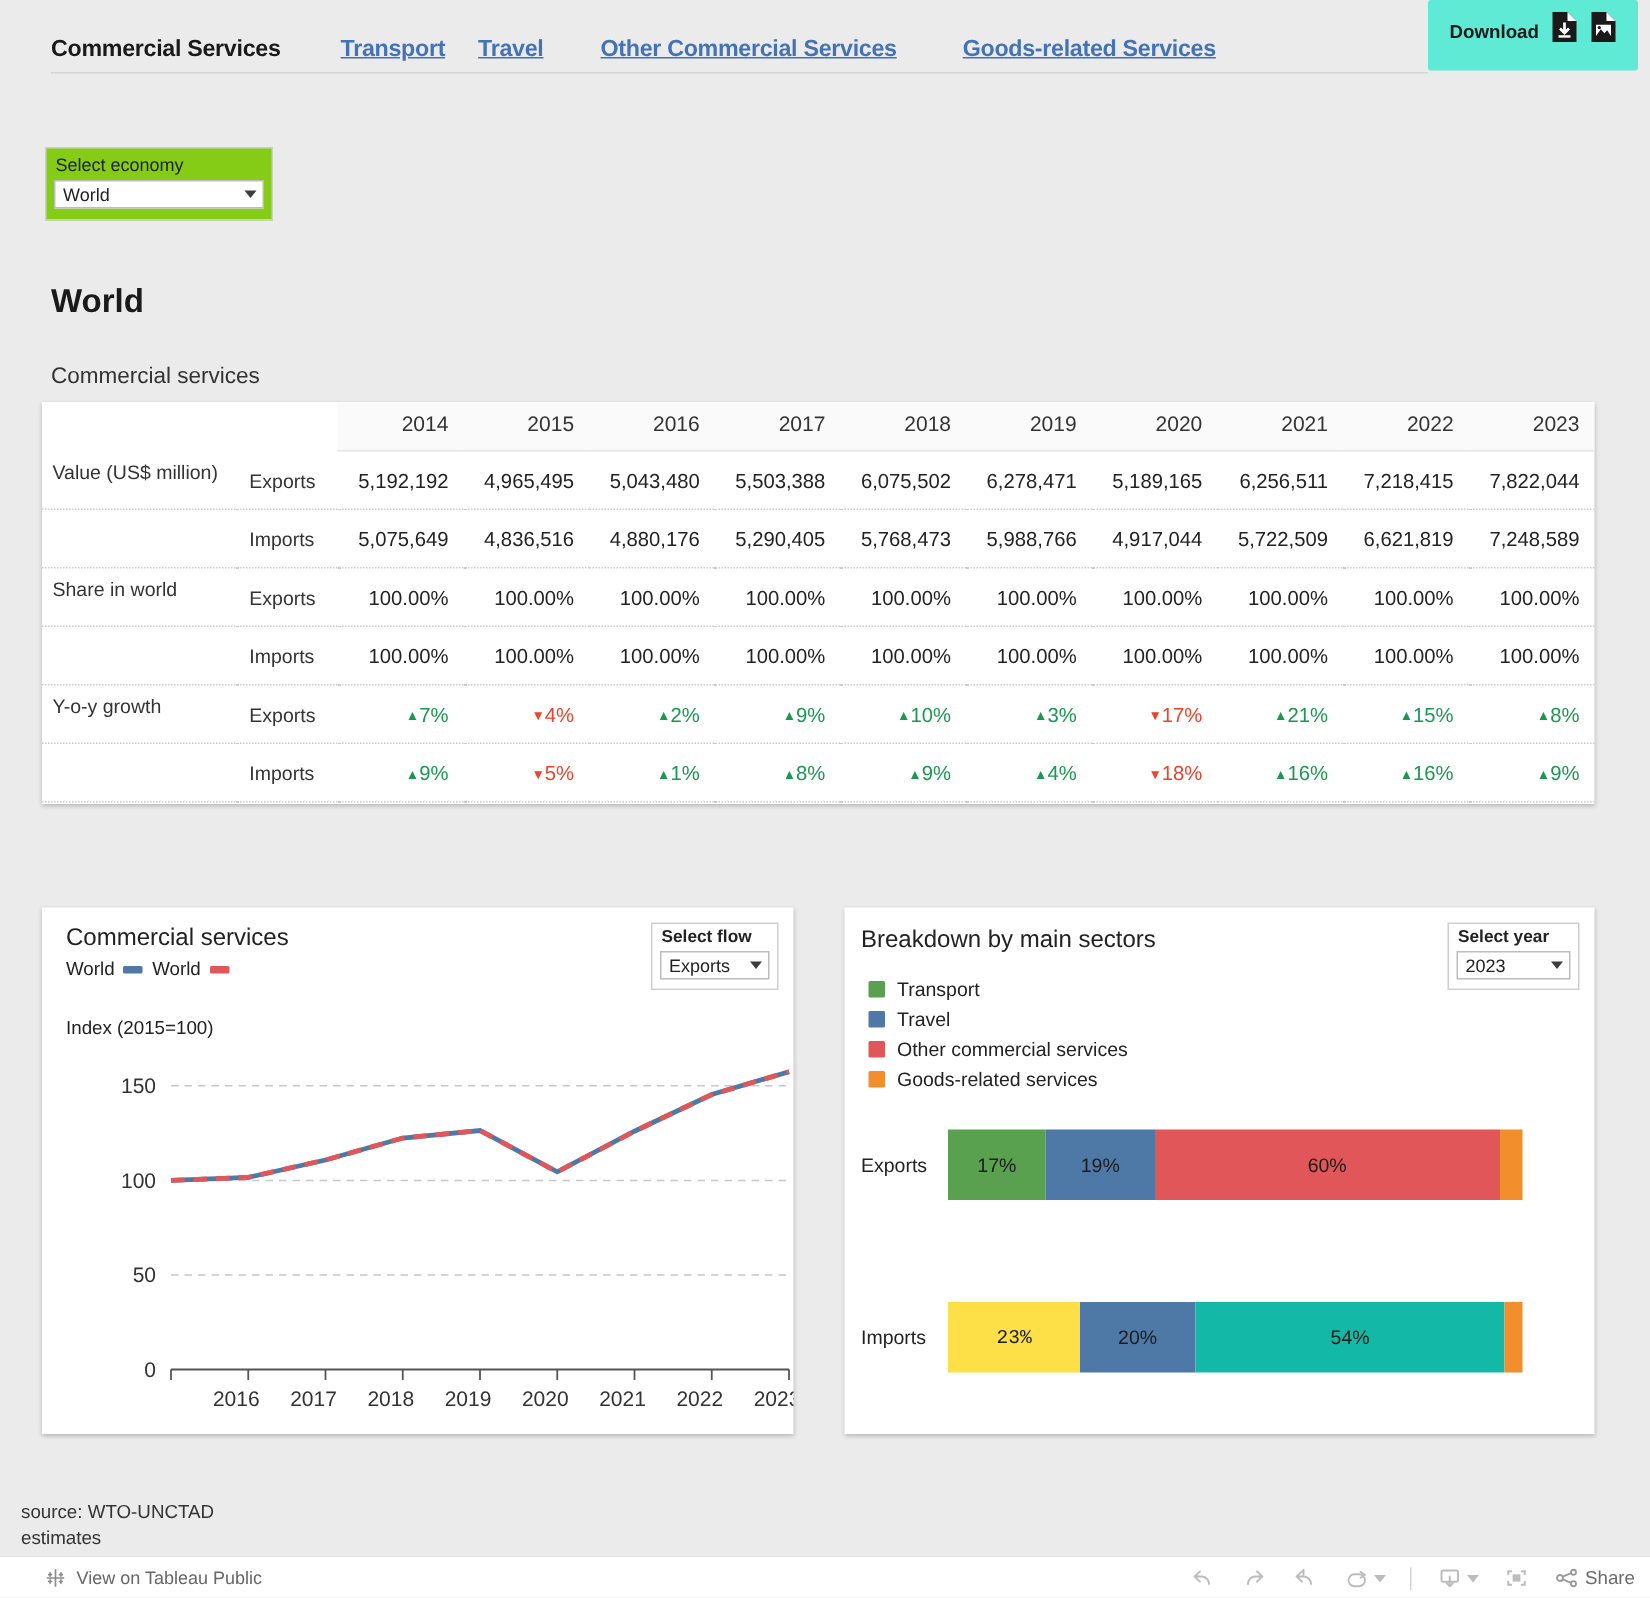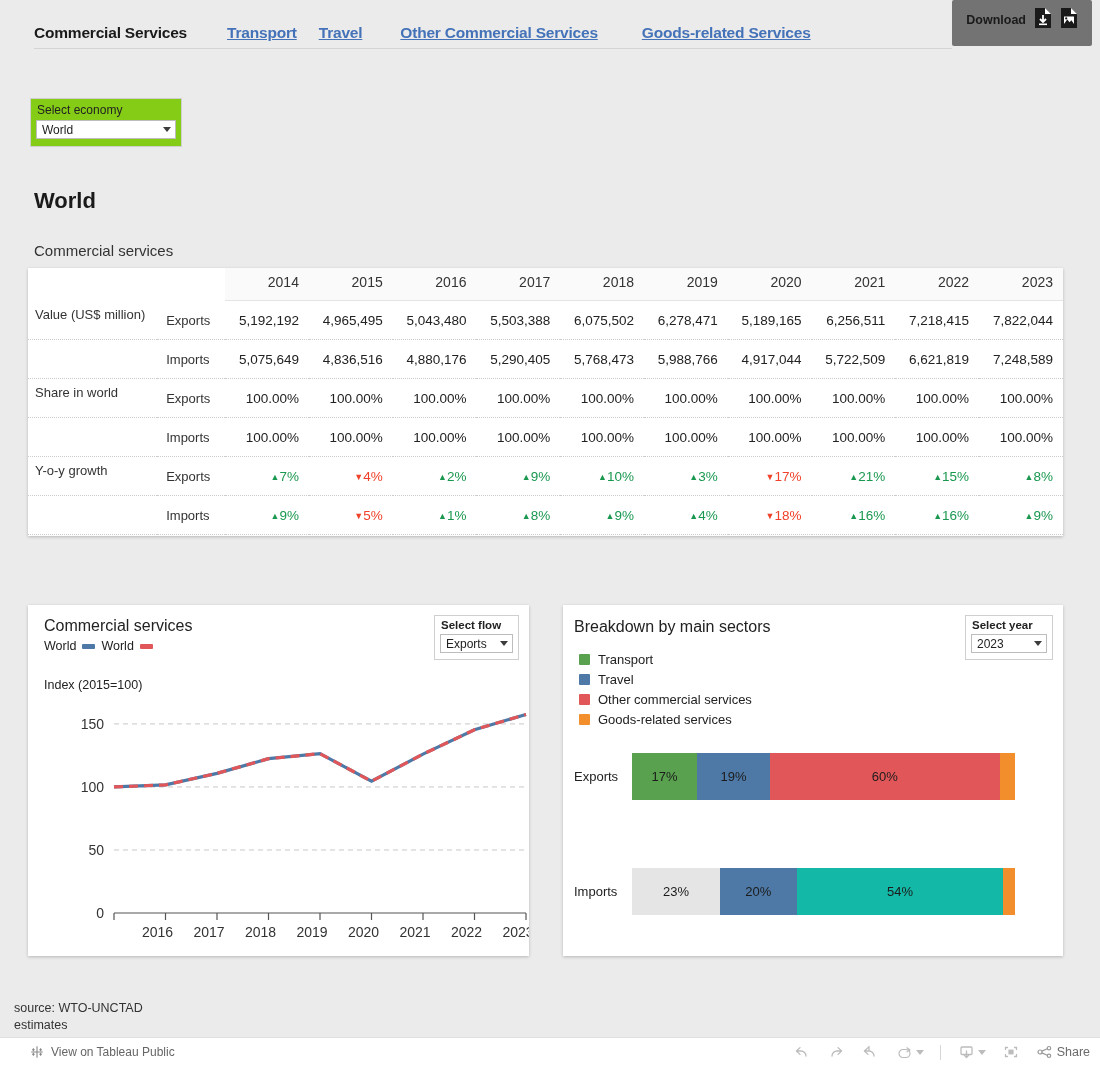--- a/index.html
+++ b/index.html
@@ -28,21 +28,21 @@
   }
   .nav-item.link {
     color: #4472b8; text-decoration: underline; cursor: pointer;
   }
   .nav-underline {
     position: absolute; left: 34px; top: 48px; width: 918px; height: 1px;
     background: #d4d4d4;
   }
   .download-box {
     position: absolute; right: 8px; top: 0px;
-    background: #737373;
+    background: #5eead4;
     padding: 8px 14px 14px 14px;
     display: flex; align-items: center; gap: 8px;
     border-radius: 2px;
   }
   .download-label { font-size: 12.5px; font-weight: bold; color: #1a1a1a; }
   .dl-icon { display: block; }
 
   
   .filter-card {
     position: absolute; left: 30px; top: 98px;
@@ -412,21 +412,21 @@
           <div class="stack">
             <div class="seg" style="background: rgb(89, 161, 79); width: 17%;">17%</div>
             <div class="seg" style="background: rgb(78, 121, 167); width: 19%;">19%</div>
             <div class="seg" style="background: rgb(225, 87, 89); width: 60%;">60%</div>
             <div class="seg" style="background: rgb(242, 142, 43); width: 4%;"></div>
           </div>
         </div>
         <div class="bar-row" style="margin-top: 68px;">
           <div class="bar-flow-label">Imports</div>
           <div class="stack">
-            <div class="seg" style="background: #e5e5e5; width: 23%;">23%</div>
+            <div class="seg" style="background: #fde047; width: 23%; font-family: Liberation Mono, monospace;">23%</div>
             <div class="seg" style="background: rgb(78, 121, 167); width: 20%;">20%</div>
             <div class="seg" style="background: #14b8a6; width: 54%;">54%</div>
             <div class="seg" style="background: rgb(242, 142, 43); width: 3%;"></div>
           </div>
         </div>
       </div>
   </div>
 
   <div class="source" id="source-note">
       <div>source: WTO-UNCTAD</div>

